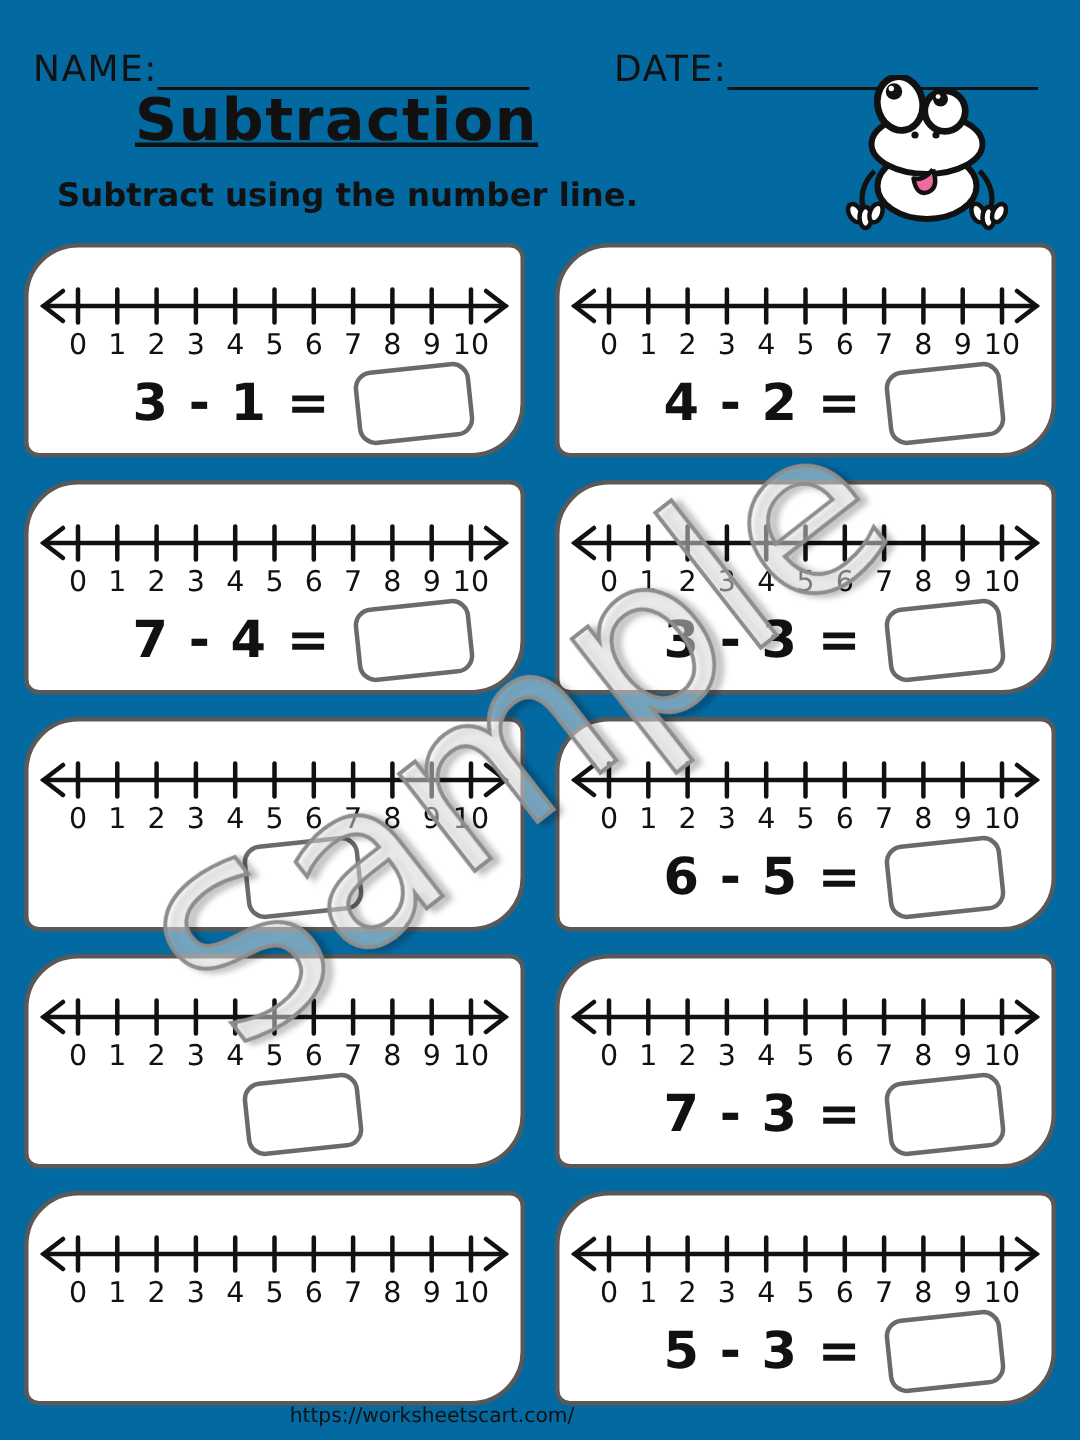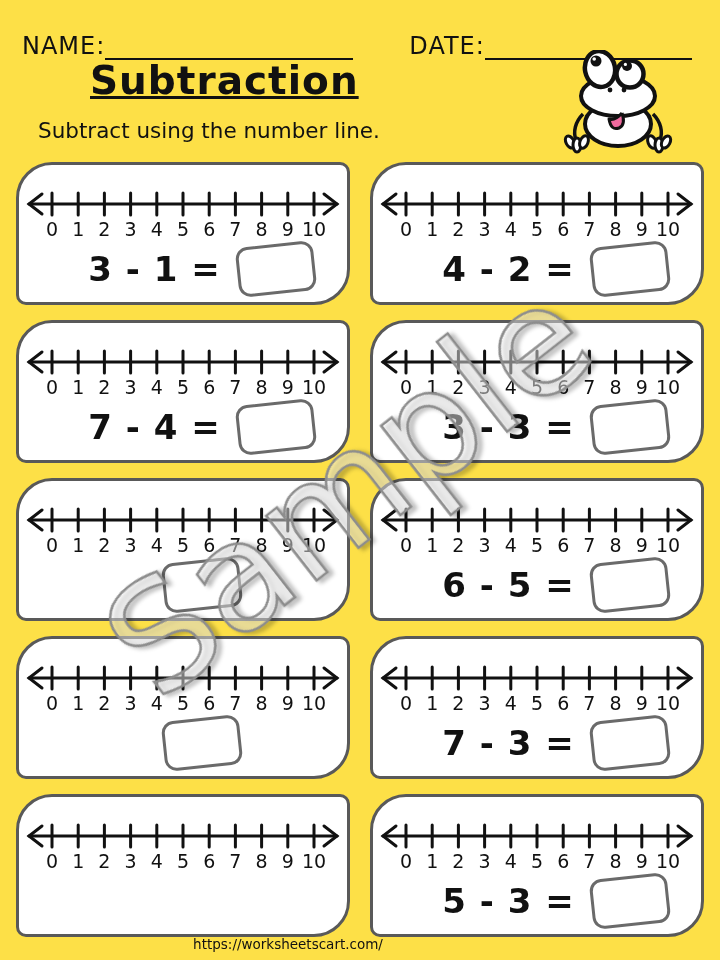--- a/index.html
+++ b/index.html
@@ -1,31 +1,31 @@
 <!DOCTYPE html>
 <html><head>
 <meta charset="utf-8">
 <style>
   * { margin:0; padding:0; box-sizing:border-box; }
   html,body { width:720px; height:960px; background:#ffffff; overflow:hidden;
               font-family:"DejaVu Sans", sans-serif; color:#111; }
-  .page { position:relative; width:720px; height:960px; background:#fde047; }
+  .page { position:relative; width:720px; height:960px; background:#0369a1; }
 
   
   .header-row { position:absolute; top:16px; left:22px; right:28px;
                 display:flex; align-items:flex-end; font-size:24px; font-weight:500;
                 letter-spacing:1px; }
   .rule { display:inline-block; border-bottom:2.5px solid #111; height:30px; }
   .rule-name { width:248px; }
   .rule-date { flex:1; }
   .label-date { margin-left:56px;margin-top:16px; }
 
   .title { position:absolute; left:90px; top:58px; font-size:39px; font-weight:700;
            letter-spacing:1px;text-decoration:underline; }
-  .subtitle { position:absolute; left:38px; top:118px; font-size:21.5px; font-weight:400; }
+  .subtitle { position:absolute; left:38px; top:118px; font-size:21.5px; font-weight:700; }
 
   .frog { position:absolute; left:562px; top:50px; width:112px; height:104px; }
 
   
   .grid { position:absolute; left:16px; top:162px; width:688px;
           display:grid; grid-template-columns:334px 334px; column-gap:20px; row-gap:15px; }
   .card { position:relative; width:334px; height:143px; background:#fff;
           border:3.5px solid #595959; border-radius:36px 10px 36px 10px;
           padding-top:10px; }
   .numberline { display:block; margin:0 auto; width:318px; height:64px; }

